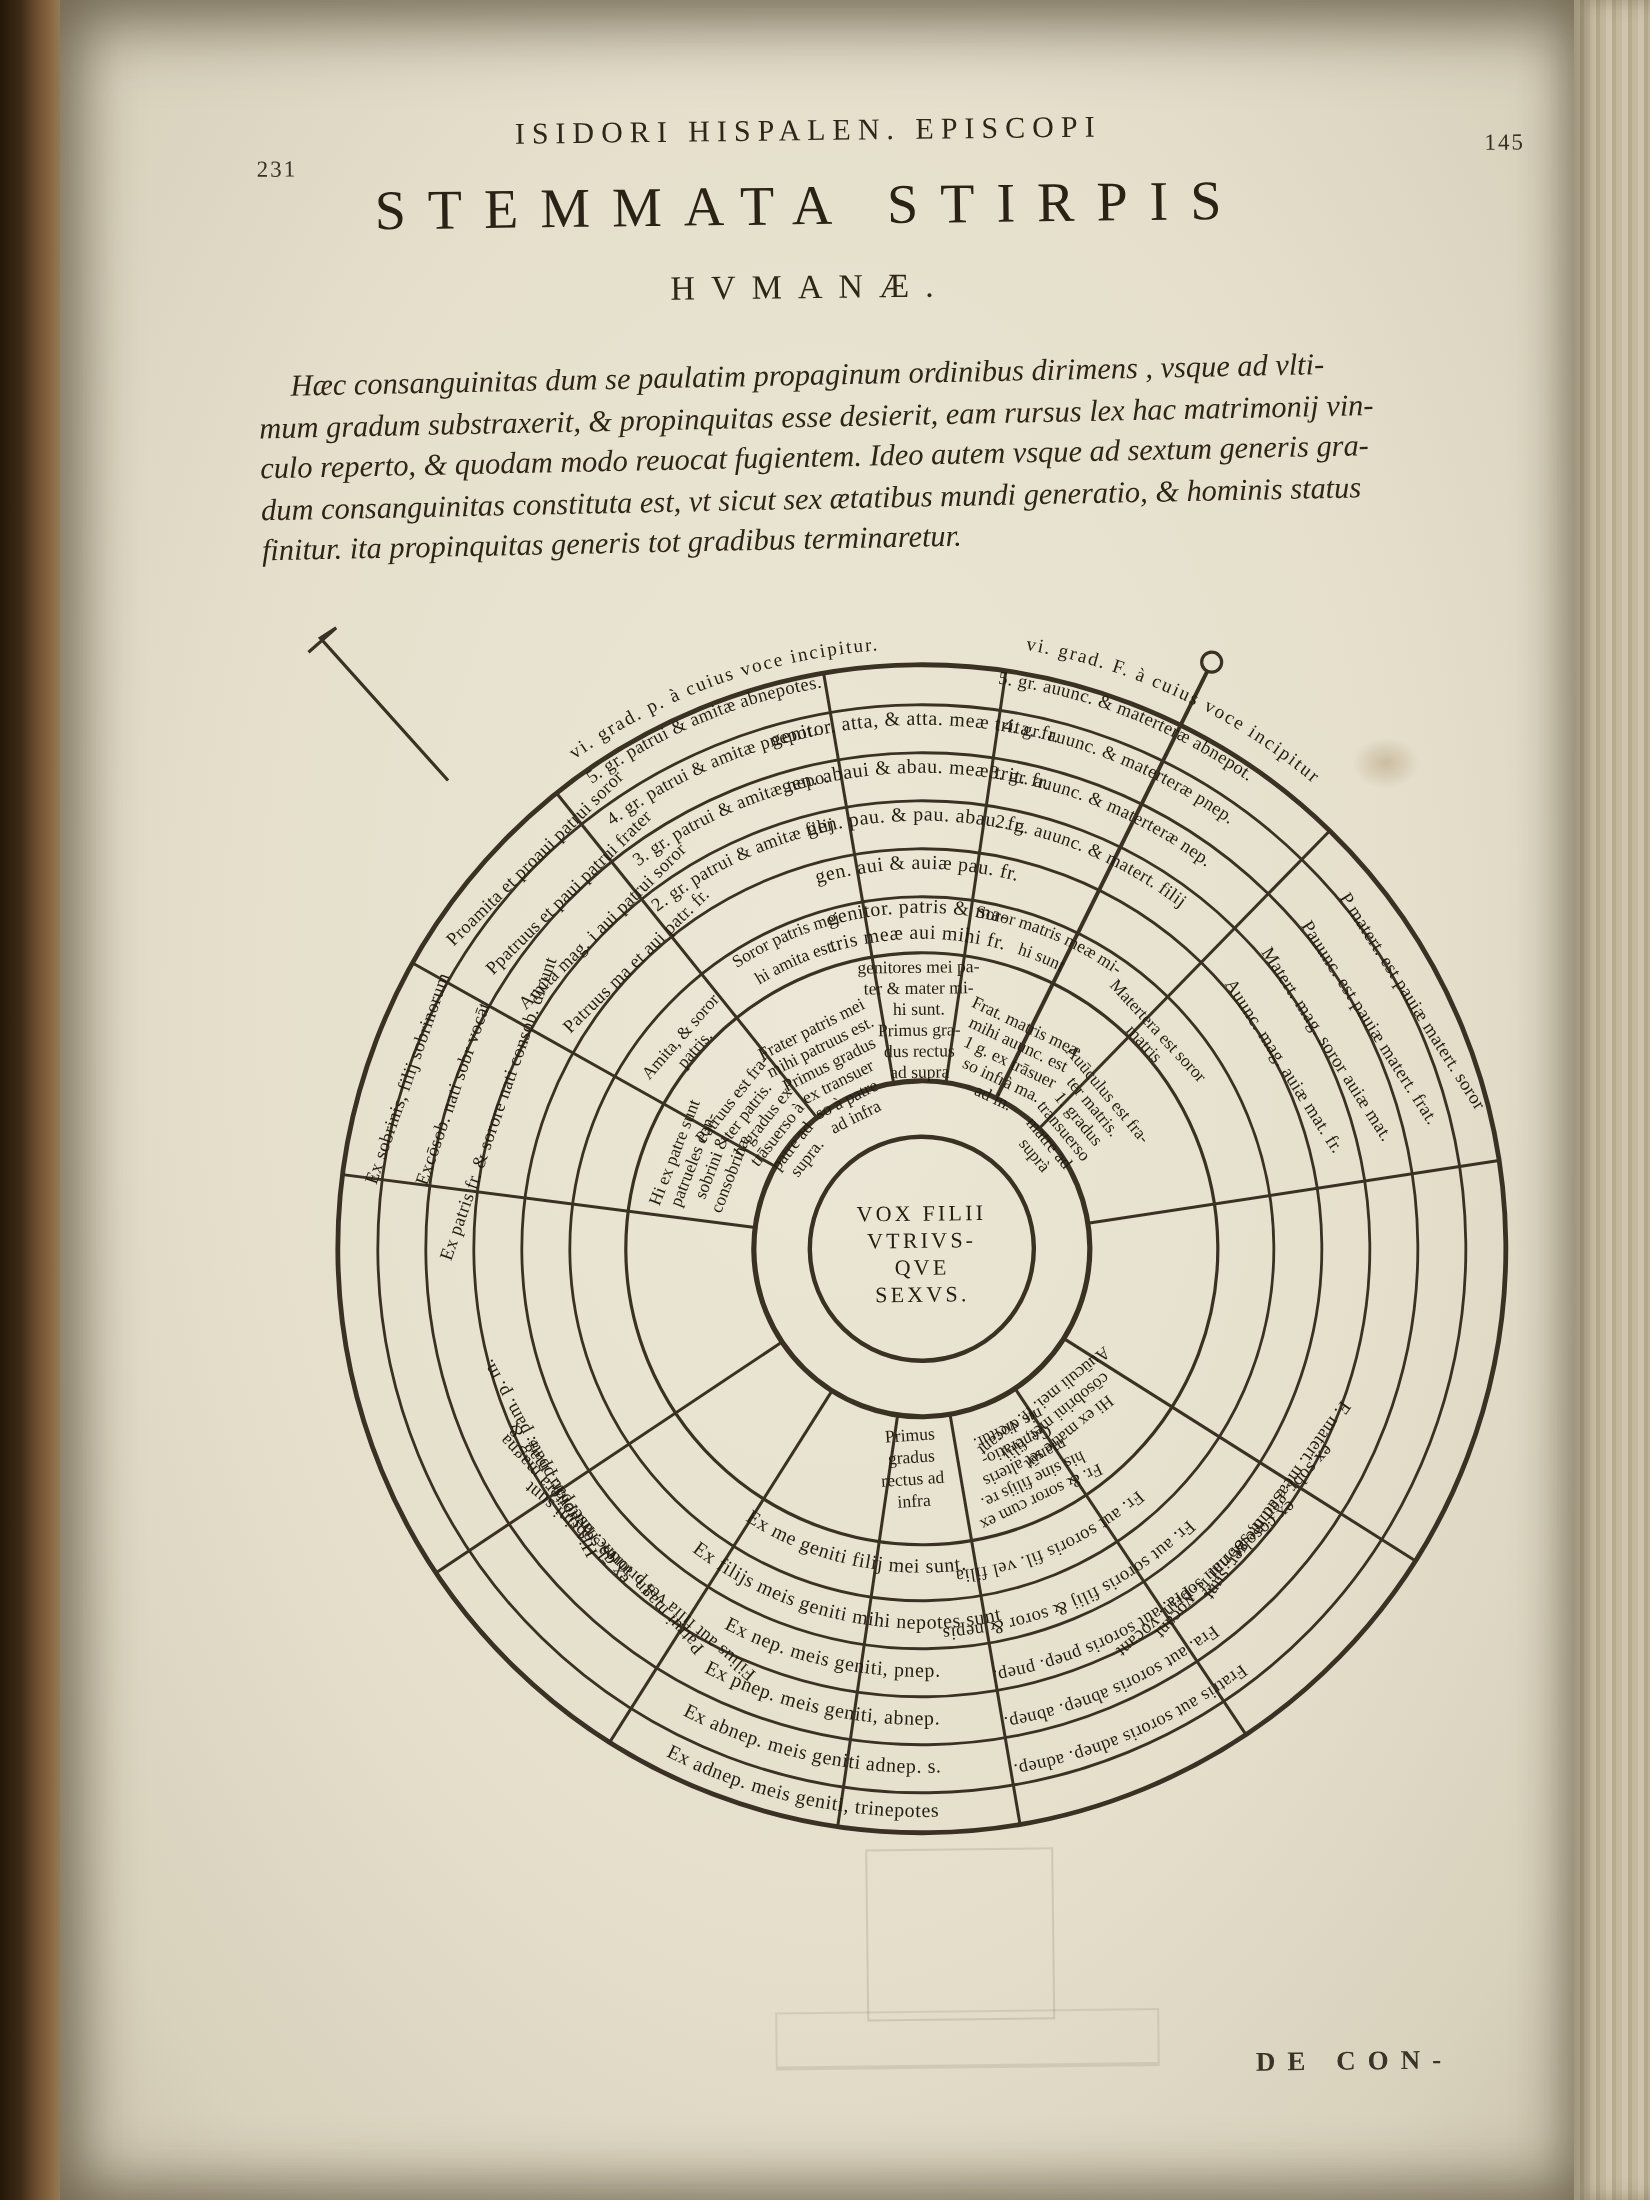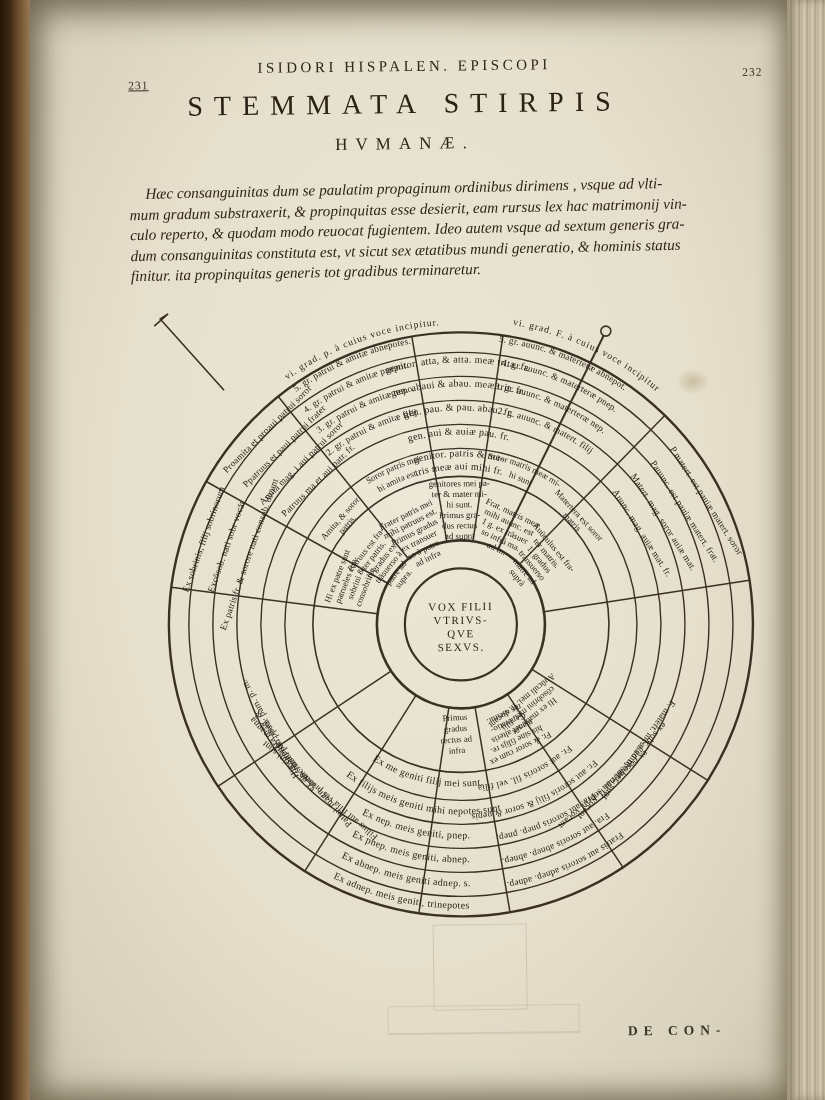--- a/index.html
+++ b/index.html
@@ -39,22 +39,22 @@
   .ghost{position:absolute;border:1px solid rgba(125,112,84,.40);}
   .catchword{position:absolute;left:592px;top:1026px;font-size:13.5px;font-weight:bold;letter-spacing:6px;color:#3a3328;}
 </style>
 </head>
 <body>
 
 <div class="paper"></div>
 <div class="page-edges"></div>
 
 <div class="content">
-  <div class="pgnum" style="left:104px;top:76px;text-decoration:underline;">231</div>
-  <div class="pgnum" style="left:718px;top:70px;">232</div>
+  <div class="pgnum" style="left:104px;top:76px;">231</div>
+  <div class="pgnum" style="left:718px;top:70px;">145</div>
   <div class="running-title">ISIDORI HISPALEN. EPISCOPI</div>
   <div class="main-title">STEMMATA STIRPIS</div>
   <div class="subtitle">HVMANÆ.</div>
 
   <div class="para">
     <div class="l0">Hæc consanguinitas dum se paulatim propaginum ordinibus dirimens , vsque ad vlti-</div>
     <div>mum gradum substraxerit, &amp; propinquitas esse desierit, eam rursus lex hac matrimonij vin-</div>
     <div>culo reperto, &amp; quodam modo reuocat fugientem. Ideo autem vsque ad sextum generis gra-</div>
     <div>dum consanguinitas constituta est, vt sicut sex ætatibus mundi generatio, &amp; hominis status</div>
     <div>finitur. ita propinquitas generis tot gradibus terminaretur.</div>

